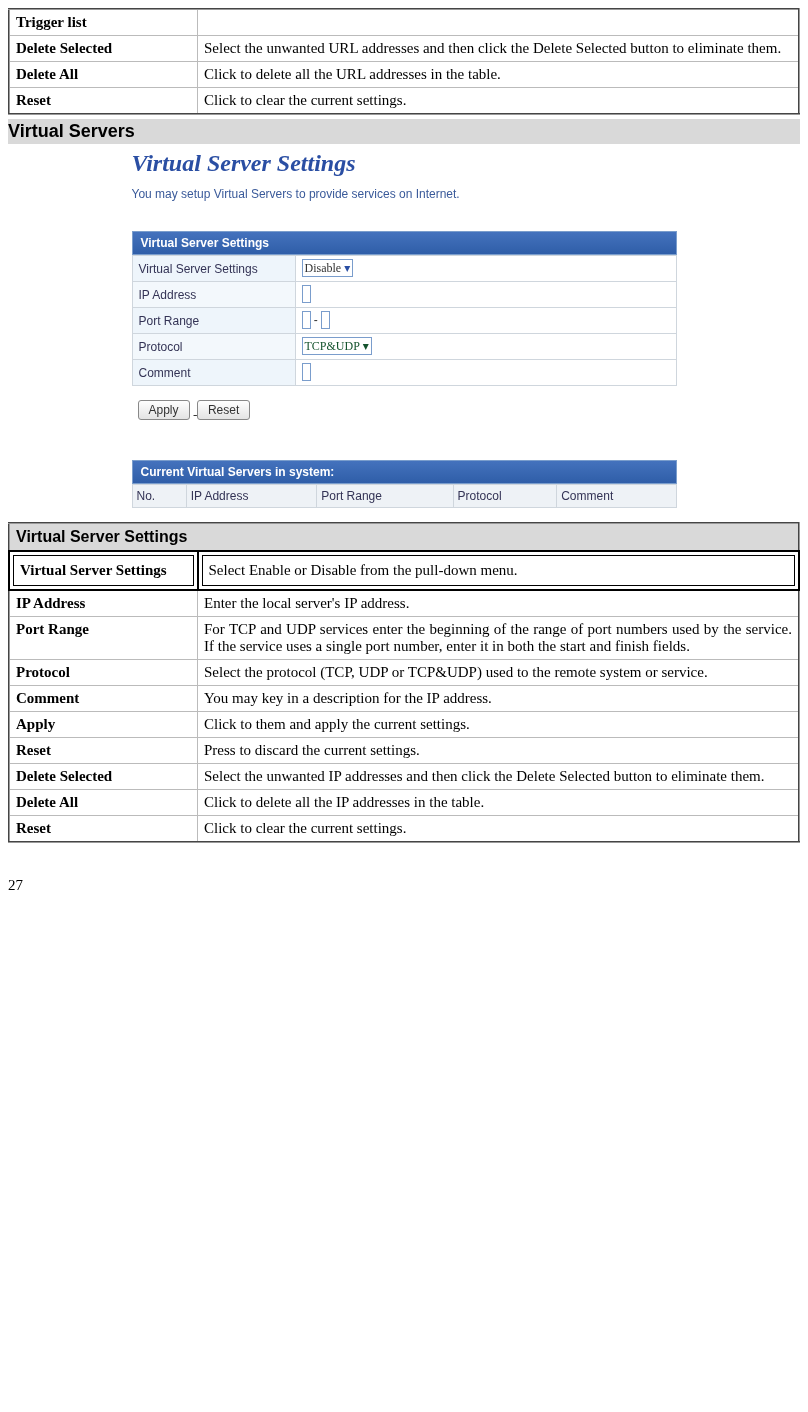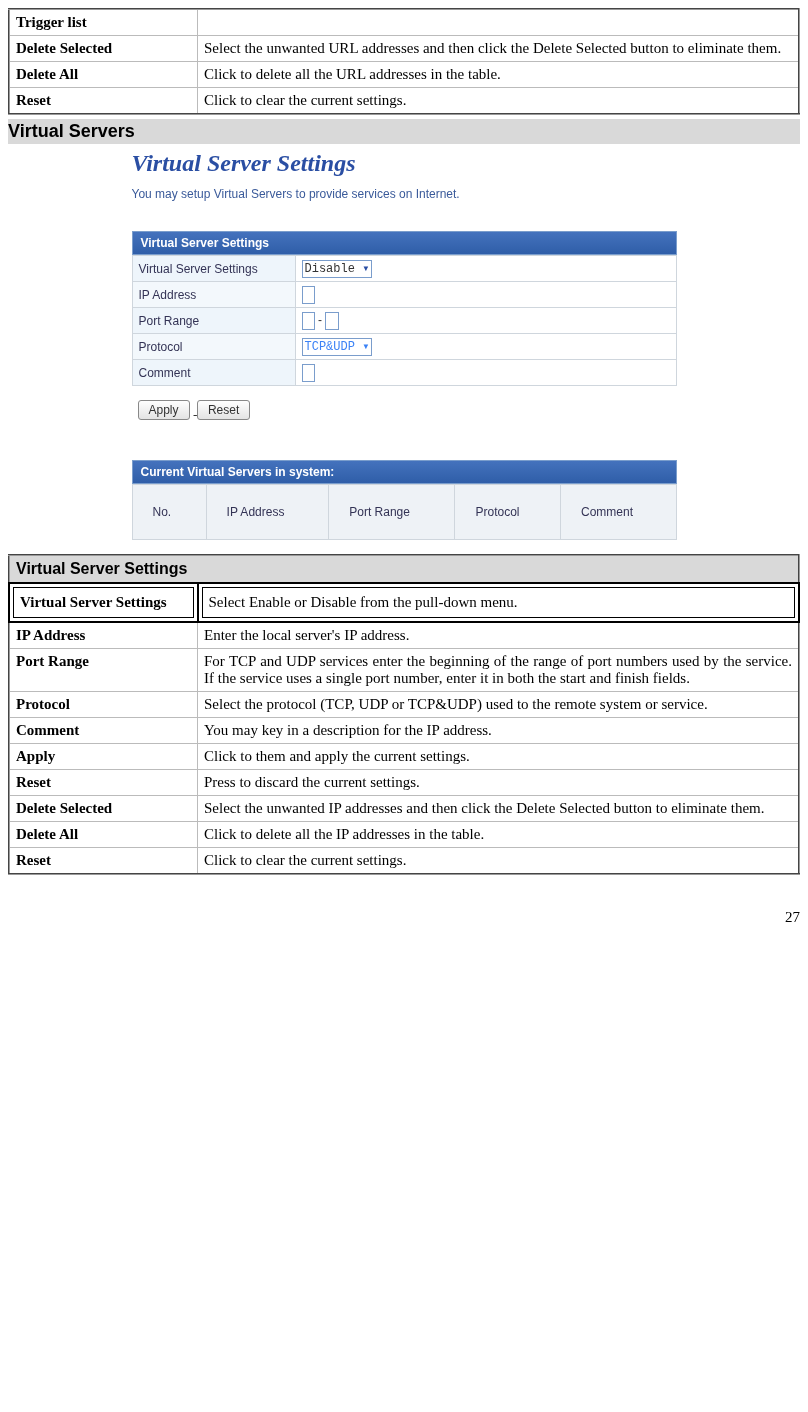--- a/index.html
+++ b/index.html
@@ -80,21 +80,21 @@
       font-size: 12px;
     }
     .panel-table tr:nth-child(odd) td.tl { background: #eef5fb; }
     .panel-table tr:nth-child(even) td.tl { background: #f3f8fc; }
     .panel-table td.tl { width: 150px; color:#335; }
     .ss-dropdown, .ss-input {
       font-size: 12px;
       border: 1px solid #7a9dcc;
       background: #fff;
       padding: 1px 2px;
-      font-family: Liberation Mono, monospace;
+      font-family: Liberation Serif, serif;
     }
     .ss-dropdown { width: 70px; }
     .ss-input { width: 120px; }
     .ss-input.small { width: 55px; }
     .ss-btn {
       display: inline-block;
       border: 1px solid #888;
       background: linear-gradient(#fefefe, #e3e3e3);
       padding: 2px 10px;
       font-size: 12px;
@@ -105,42 +105,42 @@
     .ss-btn.disabled { color: #aaa; }
     .current-table {
       width: 100%;
       border-collapse: collapse;
     }
     .current-table th {
       border: 1px solid #cfd6dd;
       background: #eef2f6;
       font-weight: normal;
       font-size: 12px;
-      padding: 20px;
+      padding: 4px;
       text-align: left;
       color:#335;
     }
     .vs-header-row td {
       background: #d9d9d9;
       font-family: Arial, sans-serif;
       font-weight: bold;
       font-size: 16px;
       padding: 4px 6px;
     }
     .boxed-cell {
       border: 2px solid #000 !important;
       padding: 3px !important;
     }
     .boxed-inner {
       border: 1px solid #000;
       padding: 6px;
     }
     .boxed-row td { vertical-align: middle; }
     .page-num {
-      text-align: right;
+      text-align: left;
       margin-top: 34px;
       font-size: 15px;
     }
   </style>
 </head>
 <body>
 
 <table class="outer">
   <tbody>
       <tr>
@@ -186,21 +186,21 @@
         <td class="tl">Port Range</td>
         <td>
           <span class="ss-input small">&nbsp;</span>
           <span>-</span>
           <span class="ss-input small">&nbsp;</span>
         </td>
       </tr>
       <tr>
         <td class="tl">Protocol</td>
         <td>
-          <span class="ss-dropdown" style="color:#3b82f6; width:85px;"><span>TCP&amp;UDP</span>&nbsp;<span>▾</span></span>
+          <span class="ss-dropdown" style="color:#14532d; width:85px;"><span>TCP&amp;UDP</span>&nbsp;<span>▾</span></span>
         </td>
       </tr>
       <tr>
         <td class="tl">Comment</td>
         <td><span class="ss-input">&nbsp;</span></td>
       </tr>
     </tbody>
       </table>
     <div style="margin:0 0 40px 6px;text-decoration:underline;">
       <span class="ss-btn">Apply</span>

